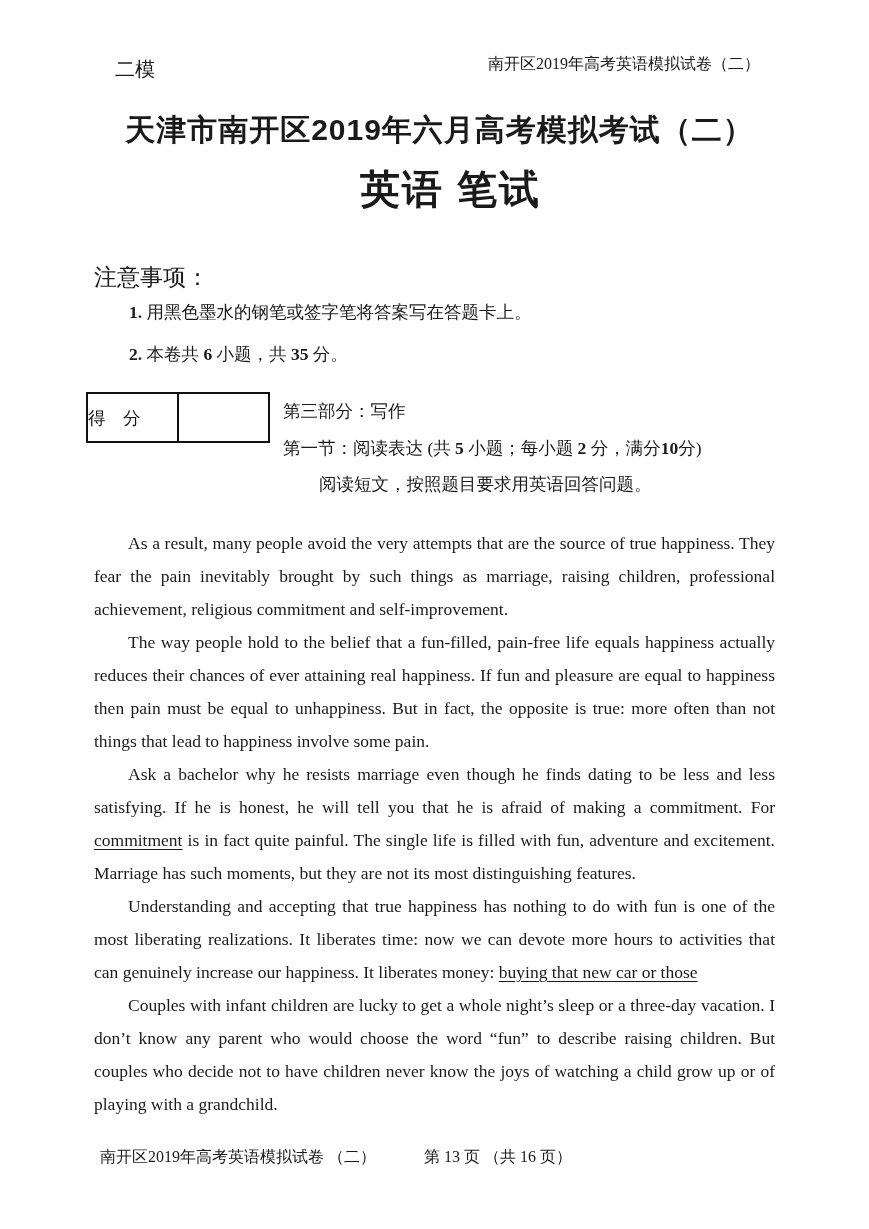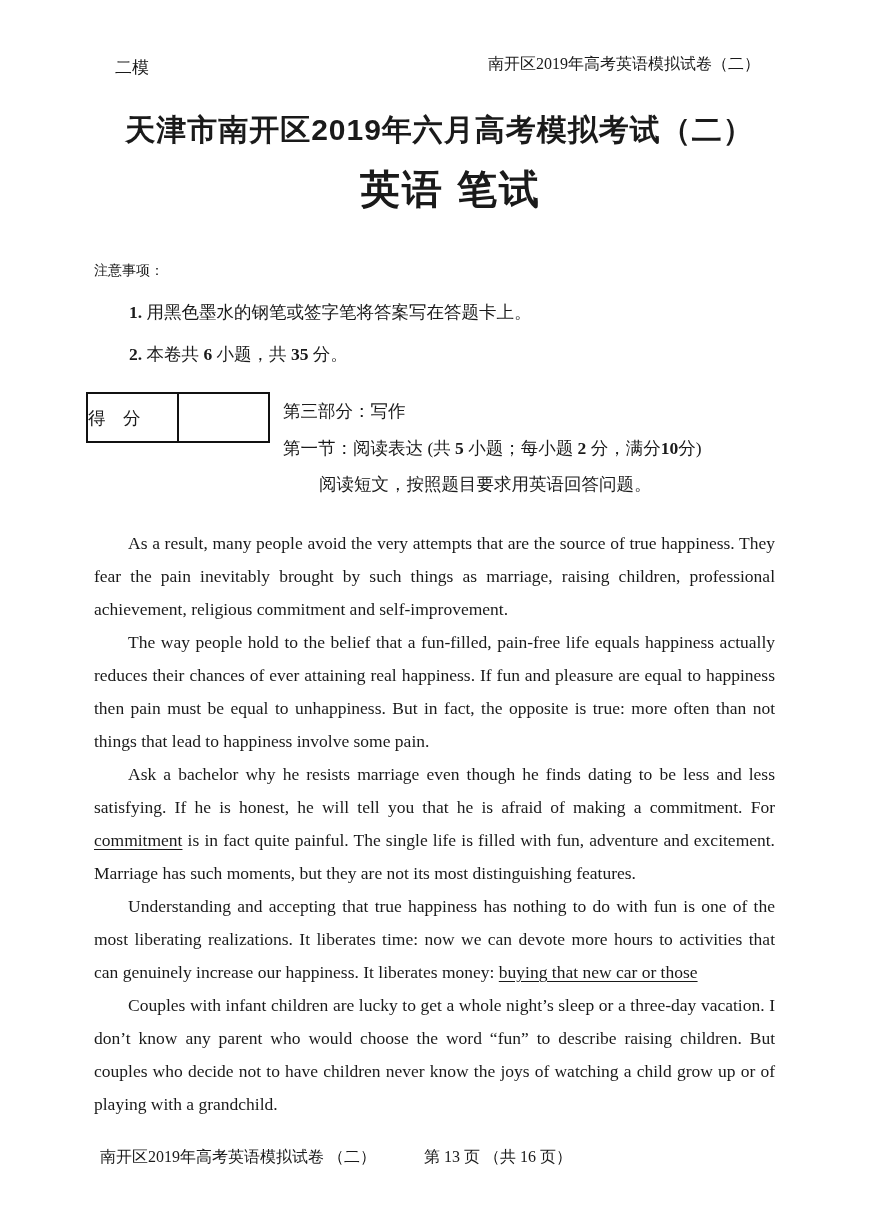--- a/index.html
+++ b/index.html
@@ -6,39 +6,39 @@
   .page {
     position:relative;
     width:869px; height:1229px;
     margin:0 auto;
     background:#ffffff;
     color:#1a1a1a;
     font-family:"Liberation Serif","DejaVu Serif",serif;
     overflow:hidden;
   }
   
-  .hdr-left  { position:absolute; top:56px;  left:115px; font-size:17px; }
+  .hdr-left  { position:absolute; top:56px;  left:115px; font-size:20px; }
   .hdr-right { position:absolute; top:54px;  right:109px; font-size:16px; }
   
   .title {
     position:absolute; top:105px; left:0; width:100%; margin:5px;
     text-align:center; font-size:30px; font-weight:bold; letter-spacing:1px;
     font-family:"Liberation Sans","DejaVu Sans",sans-serif;
   }
   .subtitle {
     position:absolute; top:162px; left:16px; width:100%; margin:0;
     text-align:center; font-size:40px; font-weight:bold; letter-spacing:2px;
     font-family:"Liberation Sans","DejaVu Sans",sans-serif;
   }
   .volume {
     position:absolute; top:226px; left:0; width:100%;
     text-align:center; font-size:22px; letter-spacing:4px;
   }
   
-  .notice-heading { position:absolute; top:262px; left:94px;  font-size:14px; }
+  .notice-heading { position:absolute; top:262px; left:94px;  font-size:23px; }
   .notice-item-1  { position:absolute; top:300px; left:129px; font-size:17.5px; }
   .notice-item-2  { position:absolute; top:342px; left:129px; font-size:17.5px; }
   
   .score-table {
     position:absolute; top:392px; left:86px;
     border-collapse:collapse;
   }
   .score-table td {
     border:2px solid #111;
     width:89px; height:47px;

